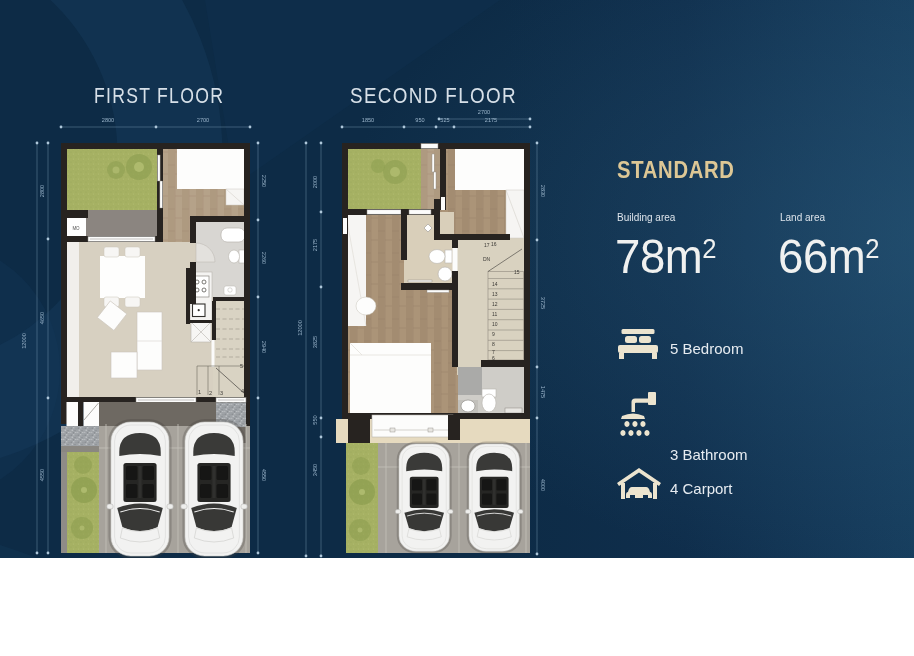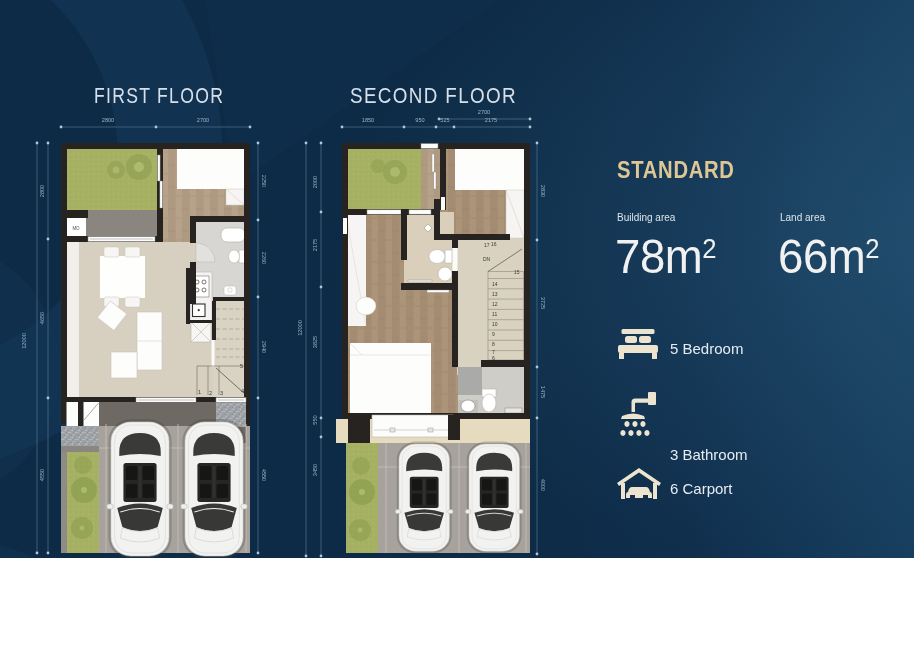--- a/index.html
+++ b/index.html
@@ -618,14 +618,14 @@
   <div class="big" style="left:615px;top:229px;">78m<sup>2</sup></div>
 
   <div class="lbl" style="left:780px;top:212px;text-align:right;">Land area</div>
 
   <div class="big" style="left:778px;top:229px;">66m<sup>2</sup></div>
 
   <div class="feat" style="left:670px;top:340px;">5 Bedroom</div>
 
   <div class="feat" style="left:670px;top:410px;margin-top:36px;">3 Bathroom</div>
 
-  <div class="feat" style="left:670px;top:480px;">6 Carport</div>
+  <div class="feat" style="left:670px;top:480px;">4 Carport</div>
 </div>
 
 </body></html>

